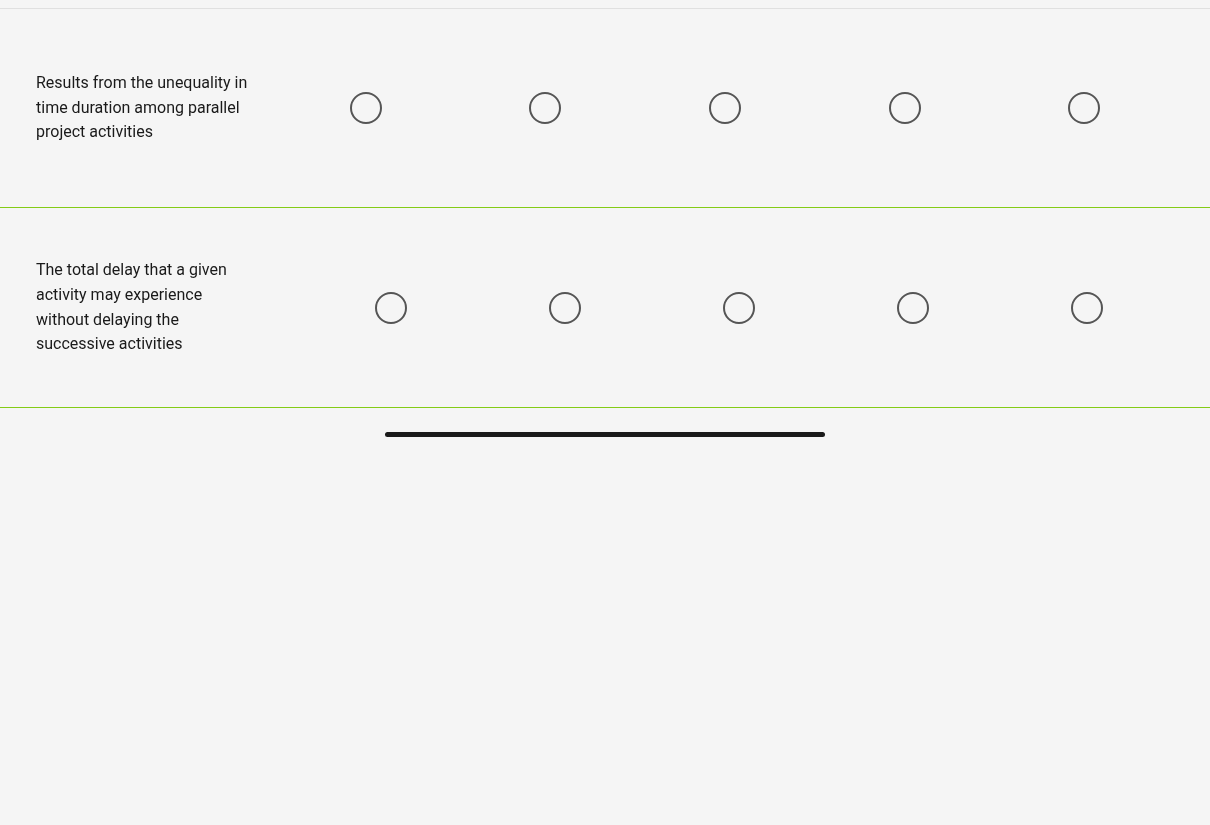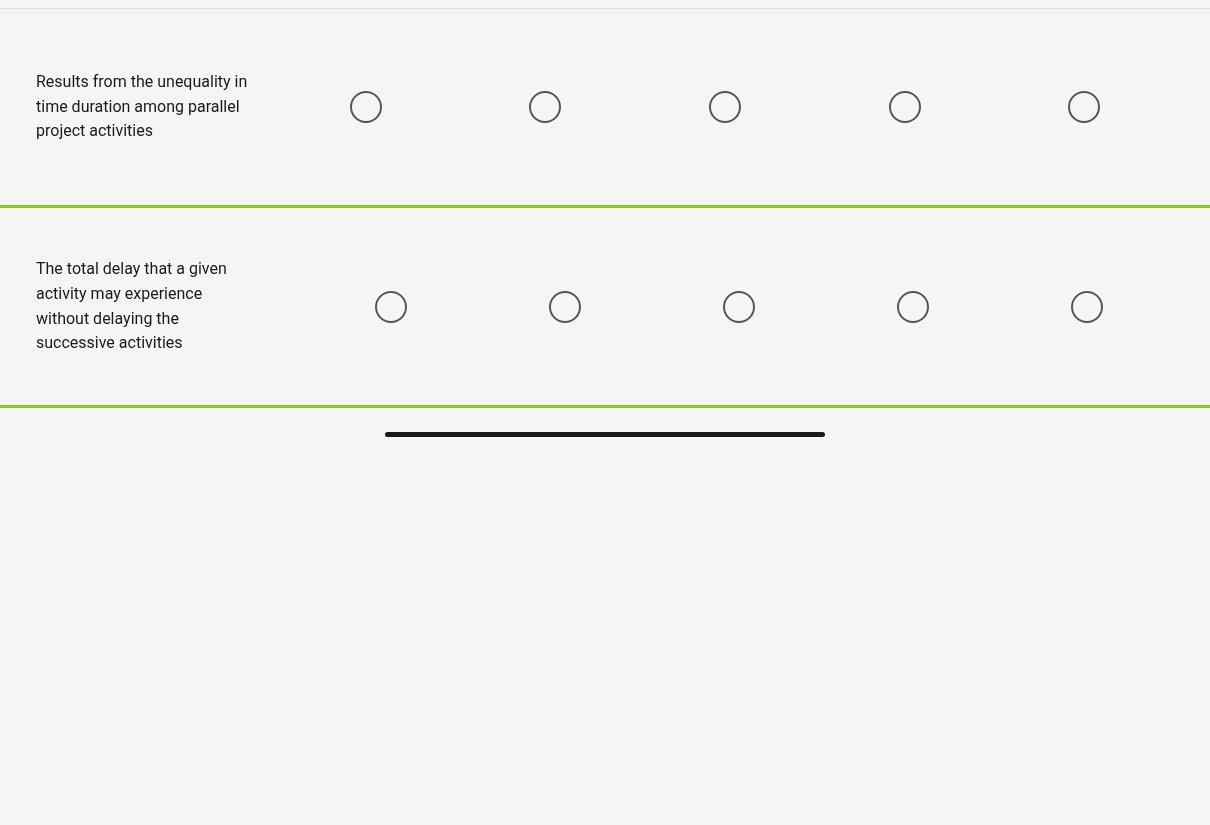--- a/index.html
+++ b/index.html
@@ -22,21 +22,21 @@
       min-height: 825px;
       background: #f5f5f5;
       padding-top: 8px;
     }
 
     .question-row {
       display: flex;
       align-items: center;
       background: #f5f5f5;
       border-top: 1px solid #e0e0e0;
-      border-bottom: 3px solid #84cc16;
+      border-bottom: 1px solid #84cc16;
       padding: 28px 36px;
       min-height: 200px;
     }
 
     .question-row + .question-row {
       margin-top: 0;
       border-top: none;
       gap: 28px;
     }
 

